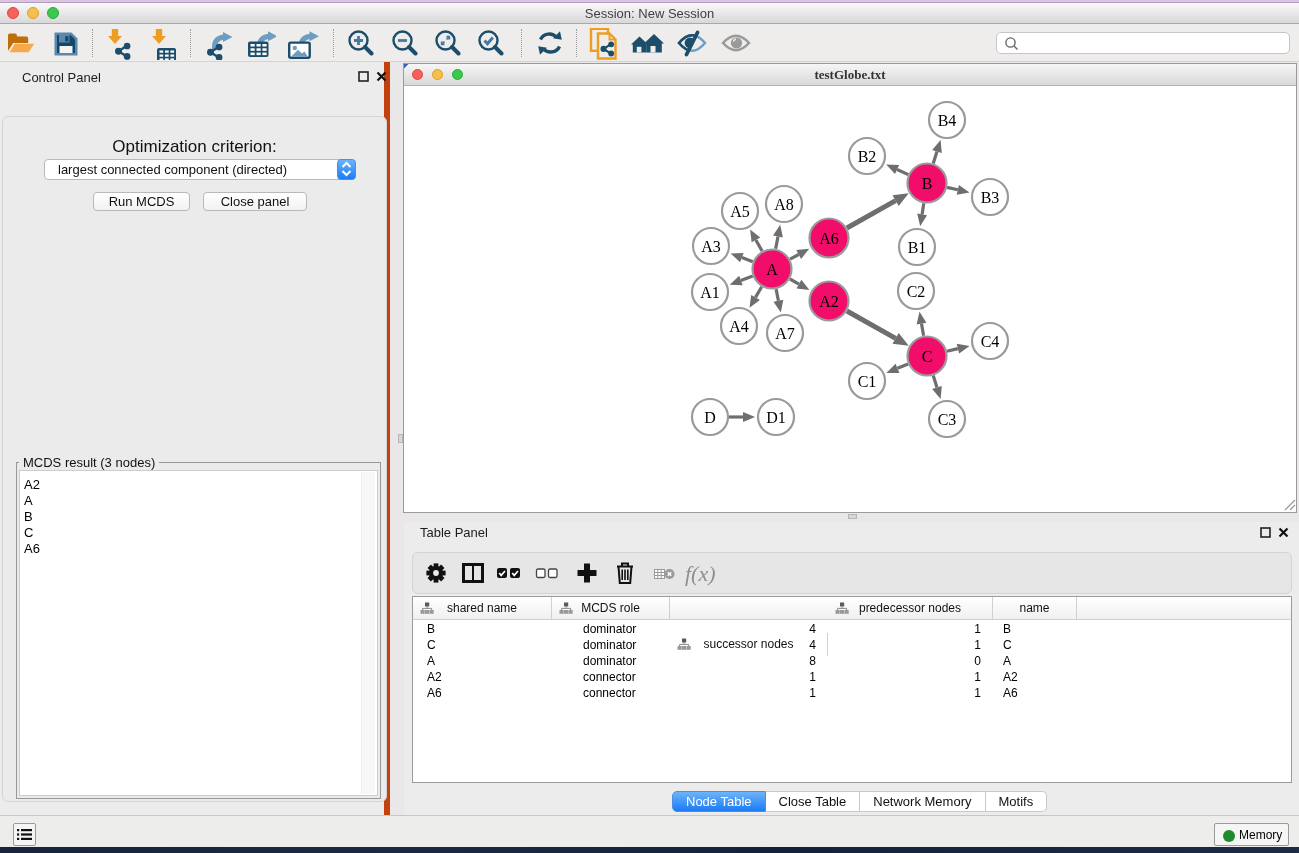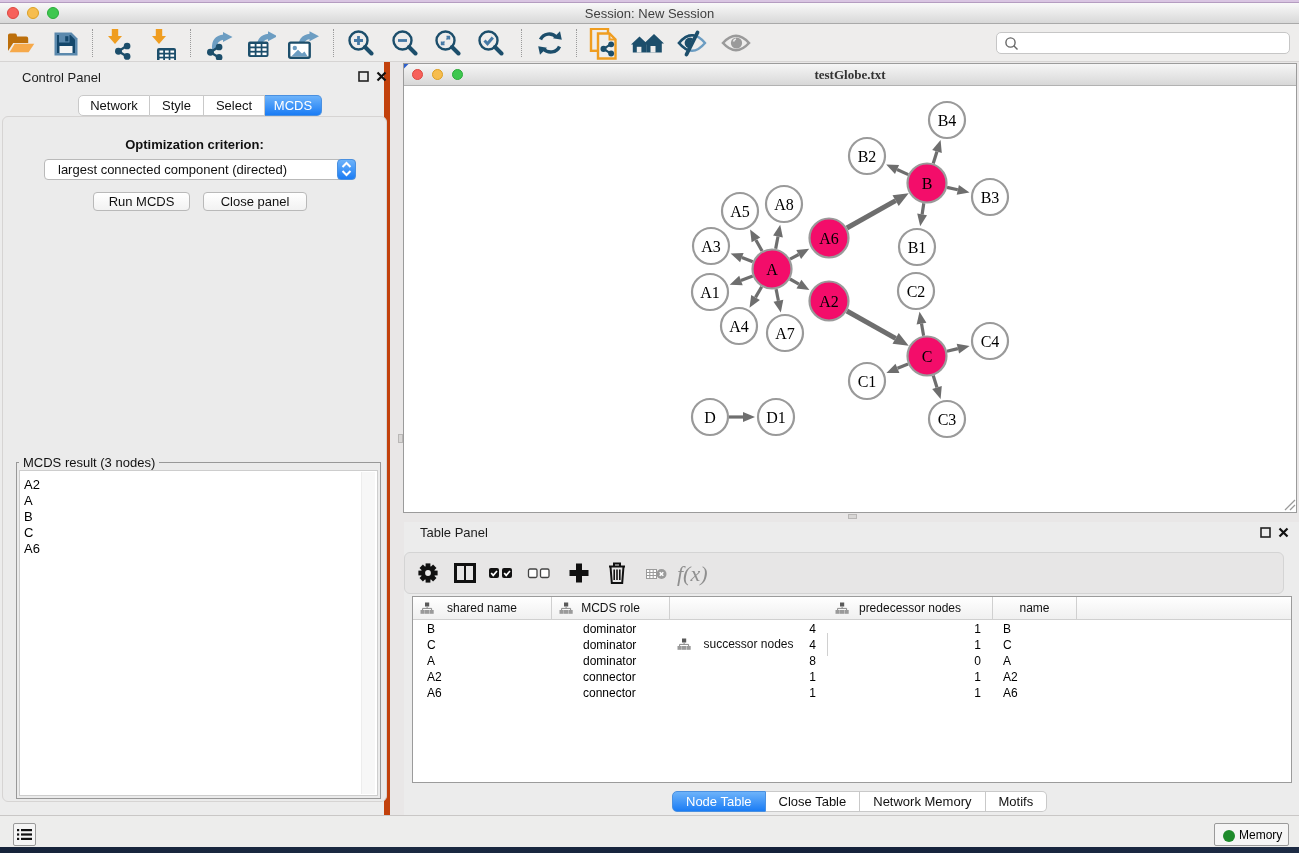--- a/index.html
+++ b/index.html
@@ -27,21 +27,21 @@
 #cpanel .hdr { position:absolute; left:22px; top:8px; font-size:13px; color:#1d1d1d; }
 .winbtns { position:absolute; font-size:12px; color:#222; }
 .tabs { position:absolute; display:flex; }
 .tab { height:21px; line-height:20px; font-size:13px; color:#111; background:#fff;
   border:1px solid #c9c9c9; border-left:none; padding:0 10px; text-align:center; }
 .tab.first { border-left:1px solid #c9c9c9; border-radius:5px 0 0 5px; }
 .tab.last  { border-radius:0 5px 5px 0; }
 .tab.sel { background:linear-gradient(#6db3fa,#1a7cf5); color:#fff; border-color:#4a90e0; }
 
 #cpcontent { position:absolute; left:2px; top:54px; width:385px; height:686px; background:#ebebeb; border:1px solid #d6d4d3; border-radius:6px; }
-#optlabel { position:absolute; left:0; top:20px; width:100%; text-align:center; font-size:13px; color:#111;font-weight:bold; }
+#optlabel { position:absolute; left:0; top:20px; width:100%; text-align:center; font-size:17px; color:#111; }
 #dropdown { position:absolute; left:41px; top:42px; width:312px; height:21px; background:#fff; border:1px solid #b9b9b9; border-radius:4px; font-size:13px; color:#111; line-height:19px; padding-left:13px; }
 #dropbtn { position:absolute; right:-1px; top:-1px; width:19px; height:21px; border-radius:4px; background:linear-gradient(#6db3fa,#1a7cf5); border:1px solid #4a90e0; }
 .btn { position:absolute; height:19px; background:linear-gradient(#ffffff,#f2f2f2); border:1px solid #b9b9b9; border-radius:4px; font-size:13px; color:#111; text-align:center; line-height:17px; }
 
 #groupbox { position:absolute; left:13px; top:345px; width:365px; height:337px; border:1px solid #989898; }
 #grouplabel { position:absolute; left:2px; top:-8px; background:#ebebeb; padding:0 4px; font-size:13px; color:#111; }
 #listbox { position:absolute; left:2px; top:7px; width:359px; height:326px; background:#fff; border:1px solid #cdcdcd; font-size:13px; color:#000; }
 #listbox .item { padding-left:4px; height:16px; line-height:16px; }
 #listbox .pad { height:6px; }
 #scrolltrack { position:absolute; right:2px; top:1px; width:14px; height:322px; background:#f7f7f7; border-left:1px solid #ededed; }
@@ -51,21 +51,21 @@
 #nettitle { position:absolute; left:0; top:0; width:892px; height:22px; background:linear-gradient(#f6f6f6,#d8d8d8); border-bottom:1px solid #b2b2b2; }
 #nettitle .title { width:100%; text-align:center; font-size:13px; font-weight:bold; color:#333; line-height:22px; }
 #nettitle .r { left:8px;  top:5px; width:11px; height:11px; background:#f7615b; border:1px solid #dd4740; }
 #nettitle .y { left:28px; top:5px; width:11px; height:11px; background:#f6bd4f; border:1px solid #ddA023; }
 #nettitle .g { left:48px; top:5px; width:11px; height:11px; background:#3ec74f; border:1px solid #2aab3a; }
 #graph { position:absolute; left:0; top:24px; }
 
 
 #tpanel { left:404px; top:522px; width:895px; height:293px; background:#ececec; }
 #tpanel .hdr { position:absolute; left:16px; top:3px; font-size:13px; color:#1d1d1d; }
-#ttoolbar { position:absolute; left:0; top:30px; width:880px; height:42px; background:#e7e6e6; border:1px solid #d4d4d4; border-radius:6px; }
+#ttoolbar { position:absolute; left:8px; top:30px; width:880px; height:42px; background:#e7e6e6; border:1px solid #d4d4d4; border-radius:6px; }
 #ttable { position:absolute; left:8px; top:74px; width:880px; height:187px; background:#fff; border:1px solid #9b9b9b; }
 #thead { position:absolute; left:0; top:0; width:878px; height:23px; background:linear-gradient(#ffffff,#f0f0f0); border-bottom:1px solid #d0d0d0; }
 .hcell { position:absolute; top:0; height:23px; border-right:1px solid #d0d0d0; font-size:12px; color:#111; text-align:center; line-height:22px; }
 .trow { position:absolute; left:0; width:878px; height:16px; font-size:12px; color:#000; }
 .trow span { position:absolute; }
 
 
 #btabs { position:absolute; left:268px; top:269px; display:flex; }
 .btab { height:21px; line-height:20px; font-size:13px; color:#111; background:#fff; border:1px solid #c9c9c9; border-left:none; padding:0 13px; }
 .btab.first { border-left:1px solid #c9c9c9; border-radius:5px 0 0 5px; }
@@ -251,26 +251,20 @@
 </div>
 
 <div class="abs" id="cpanel">
   <div class="hdr">Control Panel</div>
   <div class="winbtns" style="left:358px; top:9px;"><svg width="11" height="11">
         <rect x="1" y="1" width="9" height="9" fill="none" stroke="#222" stroke-width="1.6"></rect>
       </svg></div>
   <div class="winbtns" style="left:376px; top:9px;"><svg width="11" height="11">
         <path d="M1.5 1.5 L9.5 9.5 M9.5 1.5 L1.5 9.5" stroke="#111" stroke-width="2.2"></path>
       </svg></div>
-  <div class="tabs" style="left:78px; top:33px;">
-    <div class="tab first" style="width:72px;padding:0;">Network</div>
-      <div class="tab" style="width:54px;padding:0;">Style</div>
-      <div class="tab" style="width:61px;padding:0;">Select</div>
-      <div class="tab sel last" style="width:57px;padding:0;">MCDS</div>
-  </div>
   <div id="cpcontent">
     <div id="optlabel">Optimization criterion:</div>
     <div id="dropdown">largest connected component (directed)
       <div id="dropbtn"><svg width="17" height="18">
             <path d="M4.5 7 L8.5 3 L12.5 7" stroke="#fff" stroke-width="2" fill="none"></path>
             <path d="M4.5 11 L8.5 15 L12.5 11" stroke="#fff" stroke-width="2" fill="none"></path>
           </svg></div>
     </div>
     <div class="btn" style="left:90px; top:75px; width:97px;">Run MCDS</div>
     <div class="btn" style="left:200px; top:75px; width:104px;">Close panel</div>

